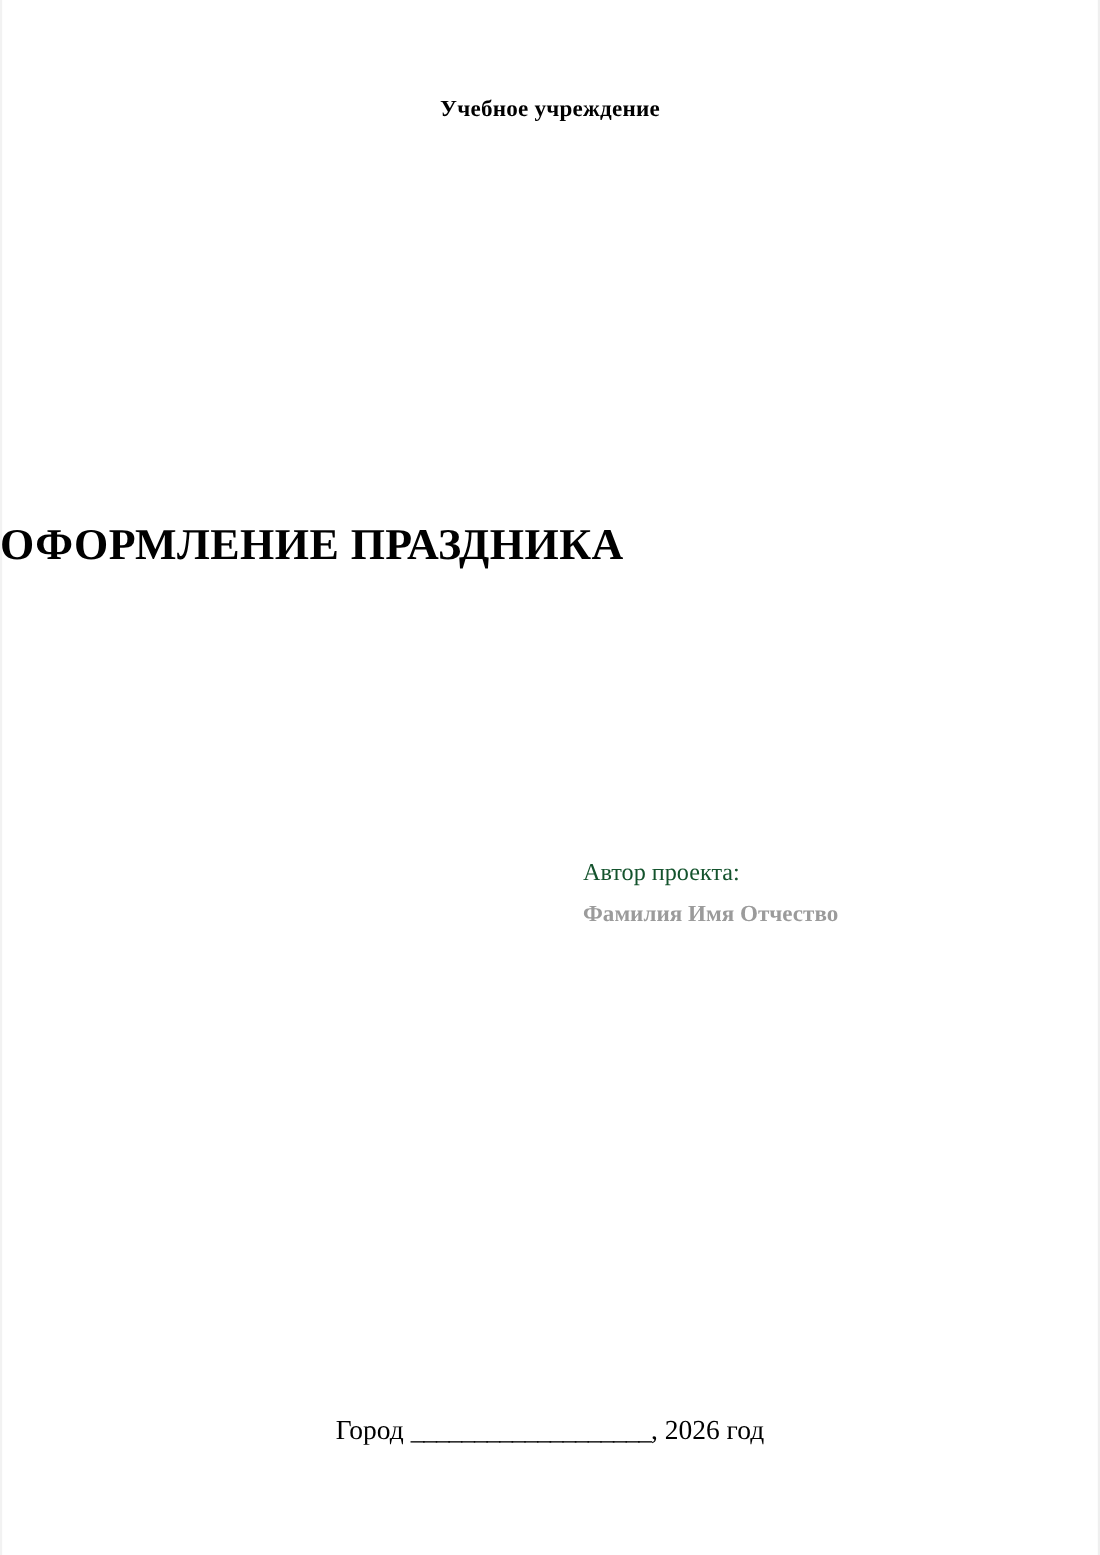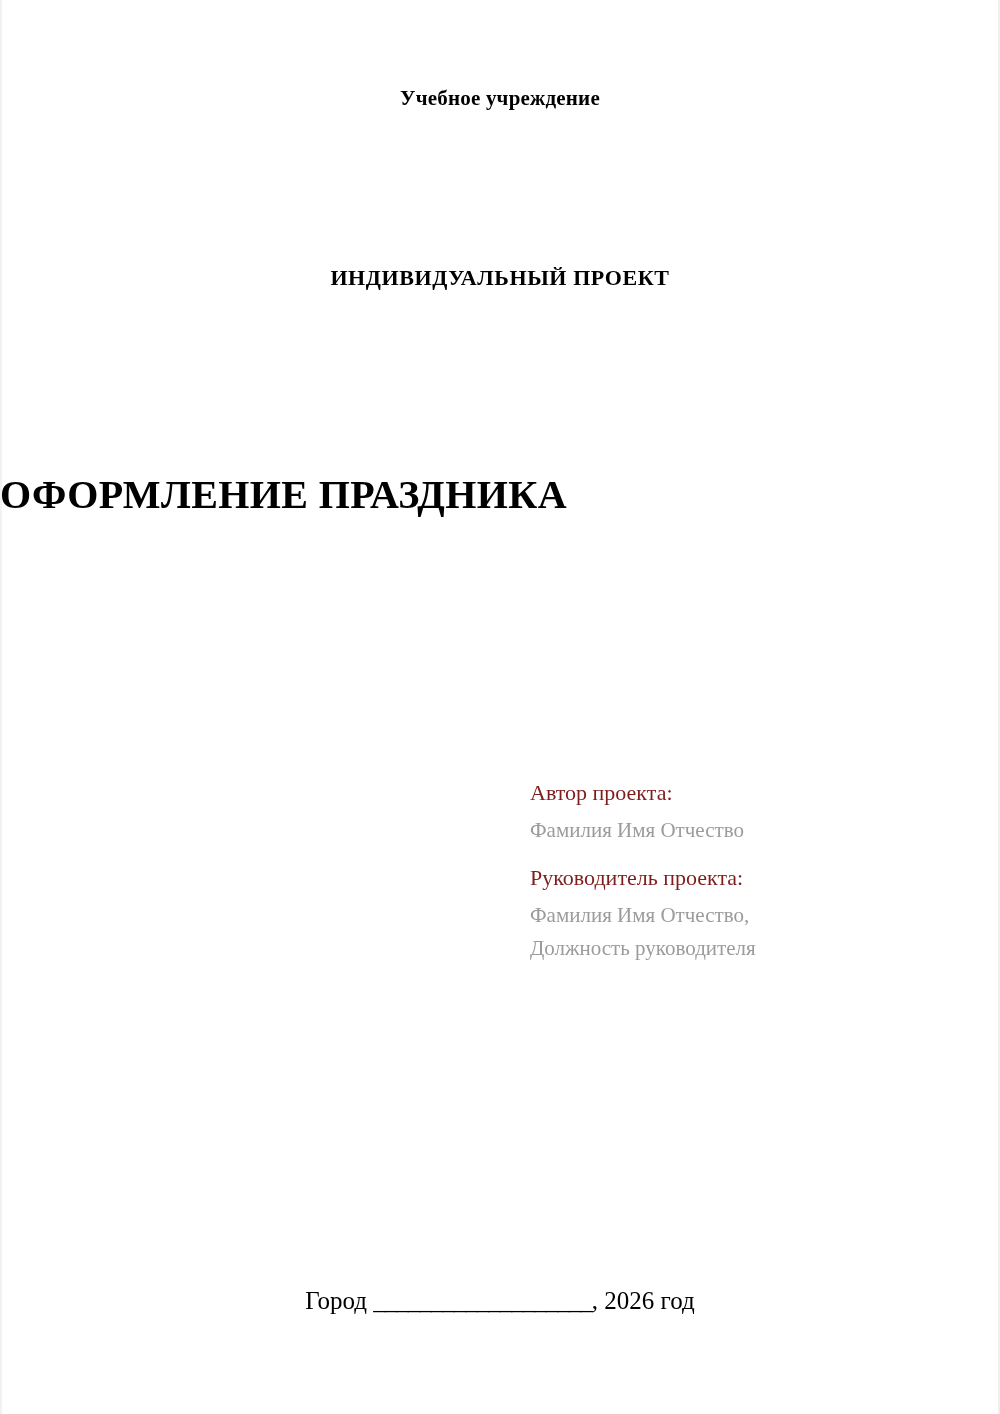--- a/index.html
+++ b/index.html
@@ -69,27 +69,28 @@
     width: 400px;
     text-align: left;
     font-size: 22px;
     line-height: 1.0;
   }
   .credits-block {
     margin-bottom: 26px;
   }
   .credits-label {
     font-size: 22px;
-    color: #7f1d1d;
+    color: #14532d;
     margin-bottom: 16px;
   }
   .credits-value {
     font-size: 21px;
     color: #9b9b9b;
     margin-bottom: 12px;
+    font-weight: bold;
   }
 
   .footer {
     position: absolute;
     top: 1287px;
     left: 0;
     width: 100%;
     text-align: center;
     font-size: 25px;
   }
@@ -97,36 +98,30 @@
     letter-spacing: -1px;
   }
 </style>
 </head>
 <body>
 
 <div class="page">
 
   <div class="institution">Учебное учреждение</div>
 
-  <div class="doc-type">ИНДИВИДУАЛЬНЫЙ ПРОЕКТ</div>
 
   <h1 class="doc-title">ОФОРМЛЕНИЕ ПРАЗДНИКА</h1>
 
   <div class="credits">
 
     <div class="credits-block">
       <div class="credits-label">Автор проекта:</div>
       <div class="credits-value">Фамилия Имя Отчество</div>
     </div>
 
-    <div class="credits-block">
-      <div class="credits-label">Руководитель проекта:</div>
-      <div class="credits-value">Фамилия Имя Отчество,</div>
-      <div class="credits-value">Должность руководителя</div>
-    </div>
 
   </div>
 
   <div class="footer">
     <span>Город</span><span> </span><span class="blank">___________________</span><span>, 2026 год</span>
   </div>
 
 </div>
 
 </body></html>

